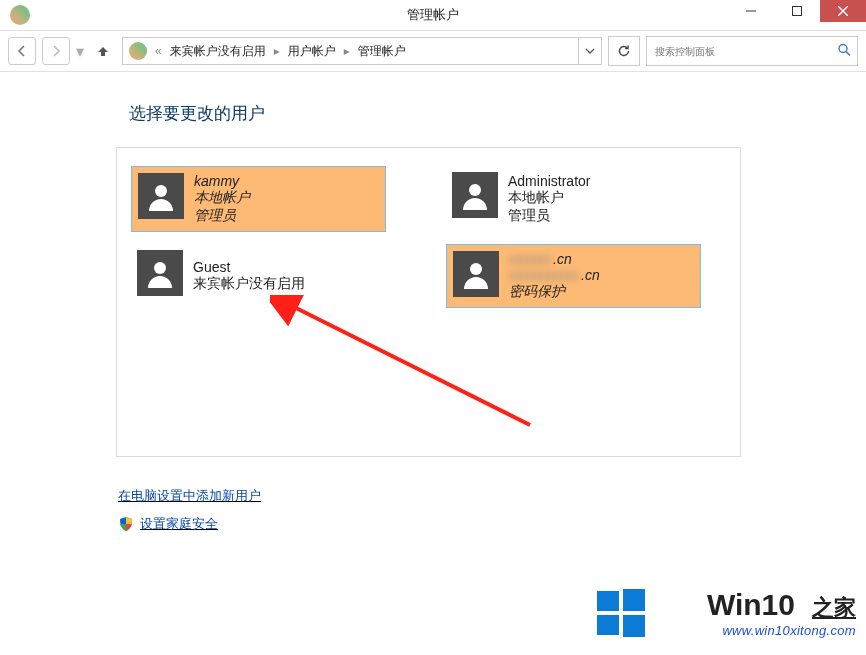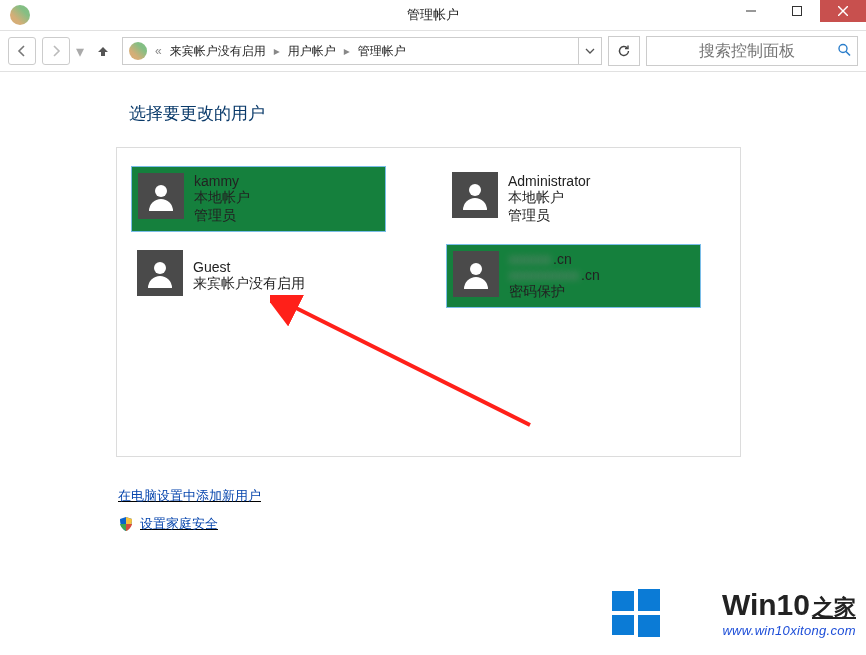--- a/index.html
+++ b/index.html
@@ -109,24 +109,23 @@
   .search {
     width:210px;height:28px;
     border:1px solid #ccc;
     display:flex;align-items:center;
     position:relative;
   }
   .search input {
     border:none;outline:none;
     width:100%;height:100%;
     padding:0 26px 0 8px;
-    font-size:16px;
+    font-size:10px;
     color:#0369a1;
     background:transparent;
-    margin-left:44px;
   }
   .search .sicon {
     position:absolute; right:6px; top:50%; transform:translateY(-50%);
     color:#2b7ecb; font-size:14px;
   }
 
   
   .content {
     padding: 30px 20px 0 116px;
   }
@@ -145,22 +144,23 @@
     position:relative;
   }
   .row { display:flex; gap:60px; margin-bottom:12px;}
   .acct {
     width:255px;
     display:flex;
     padding:6px;
     box-sizing:border-box;
   }
   .acct.selected {
-    background:#15803d;
+    background:#fdba74;
     border:1px solid #7abde8;
+    font-style:italic;
   }
   .avatar {
     width:46px;height:46px;
     background:#4a4a4a;
     display:flex;align-items:center;justify-content:center;
     margin-right:10px;
     flex:none;
   }
   .avatar svg { fill:#fff; }
   .acct .info { display:flex; flex-direction:column; justify-content:center;}
@@ -216,21 +216,21 @@
   }
   .watermark .txtwrap{
     text-align:right;
   }
   .watermark .big{
     font-size:30px;
     font-weight:600;
     color:#222;
     display:flex;
     align-items:baseline;
-    gap:2px;
+    gap:17px;
     margin-left:44px;
   }
   .watermark .big .zh{ font-size:22px;text-decoration:underline; }
   .watermark .small{
     font-size:13px;
     color:#1d4ed8;
     letter-spacing:0.3px;
     font-style:italic;
   }
 </style>

